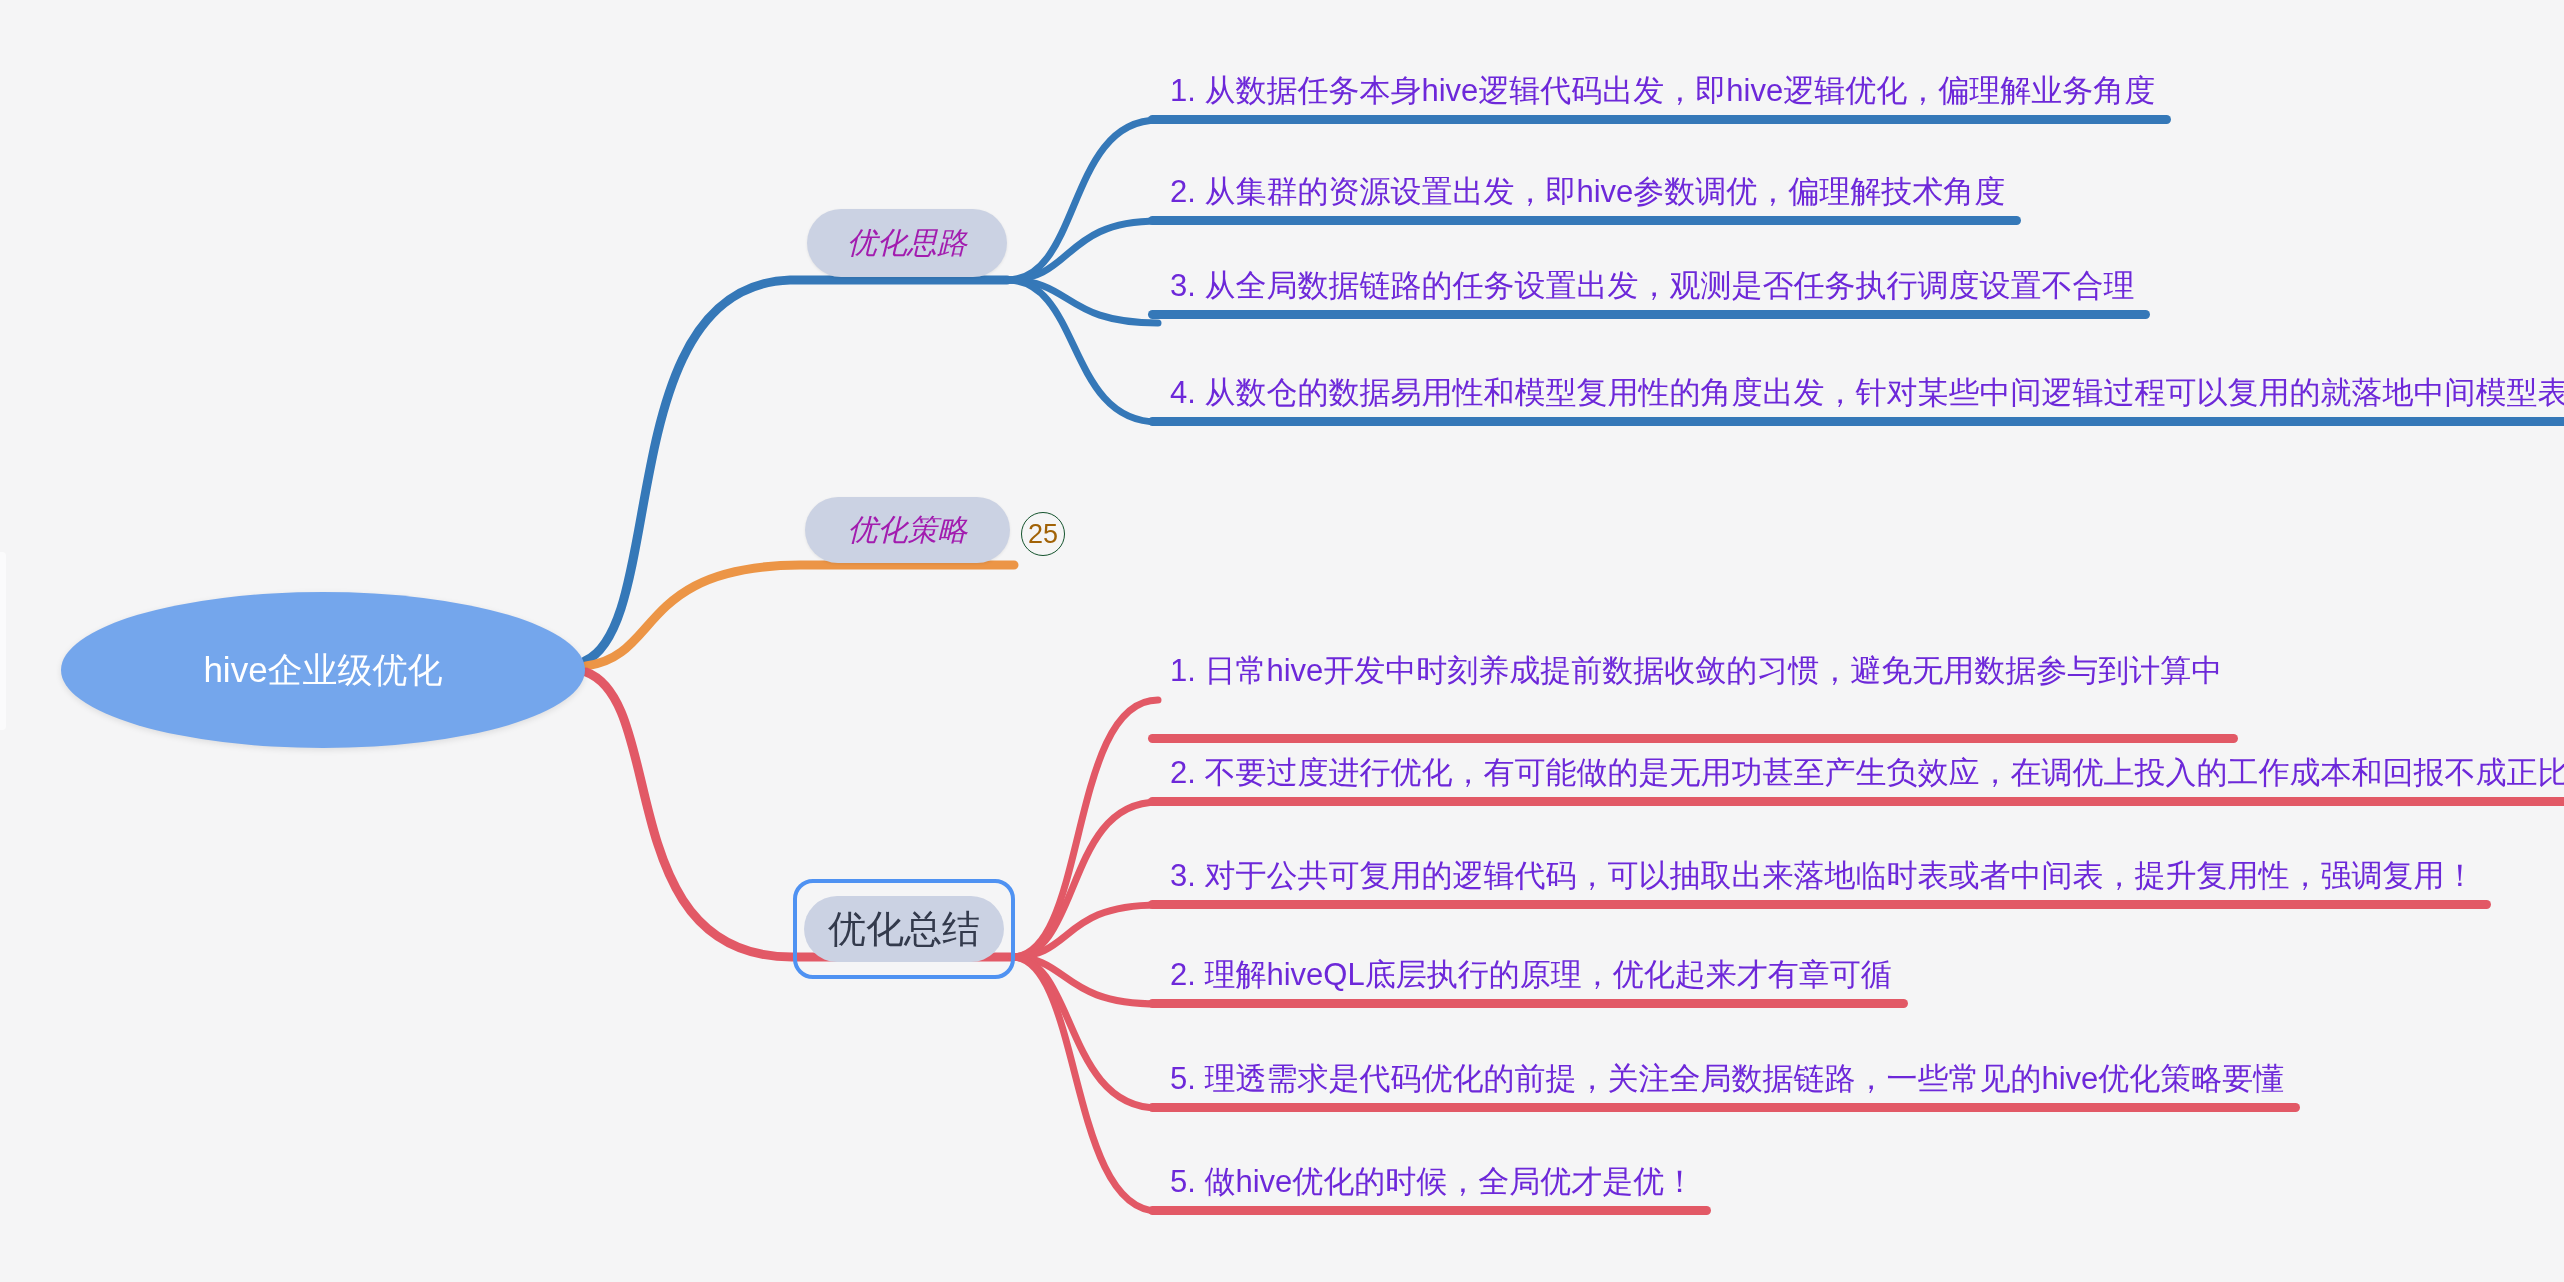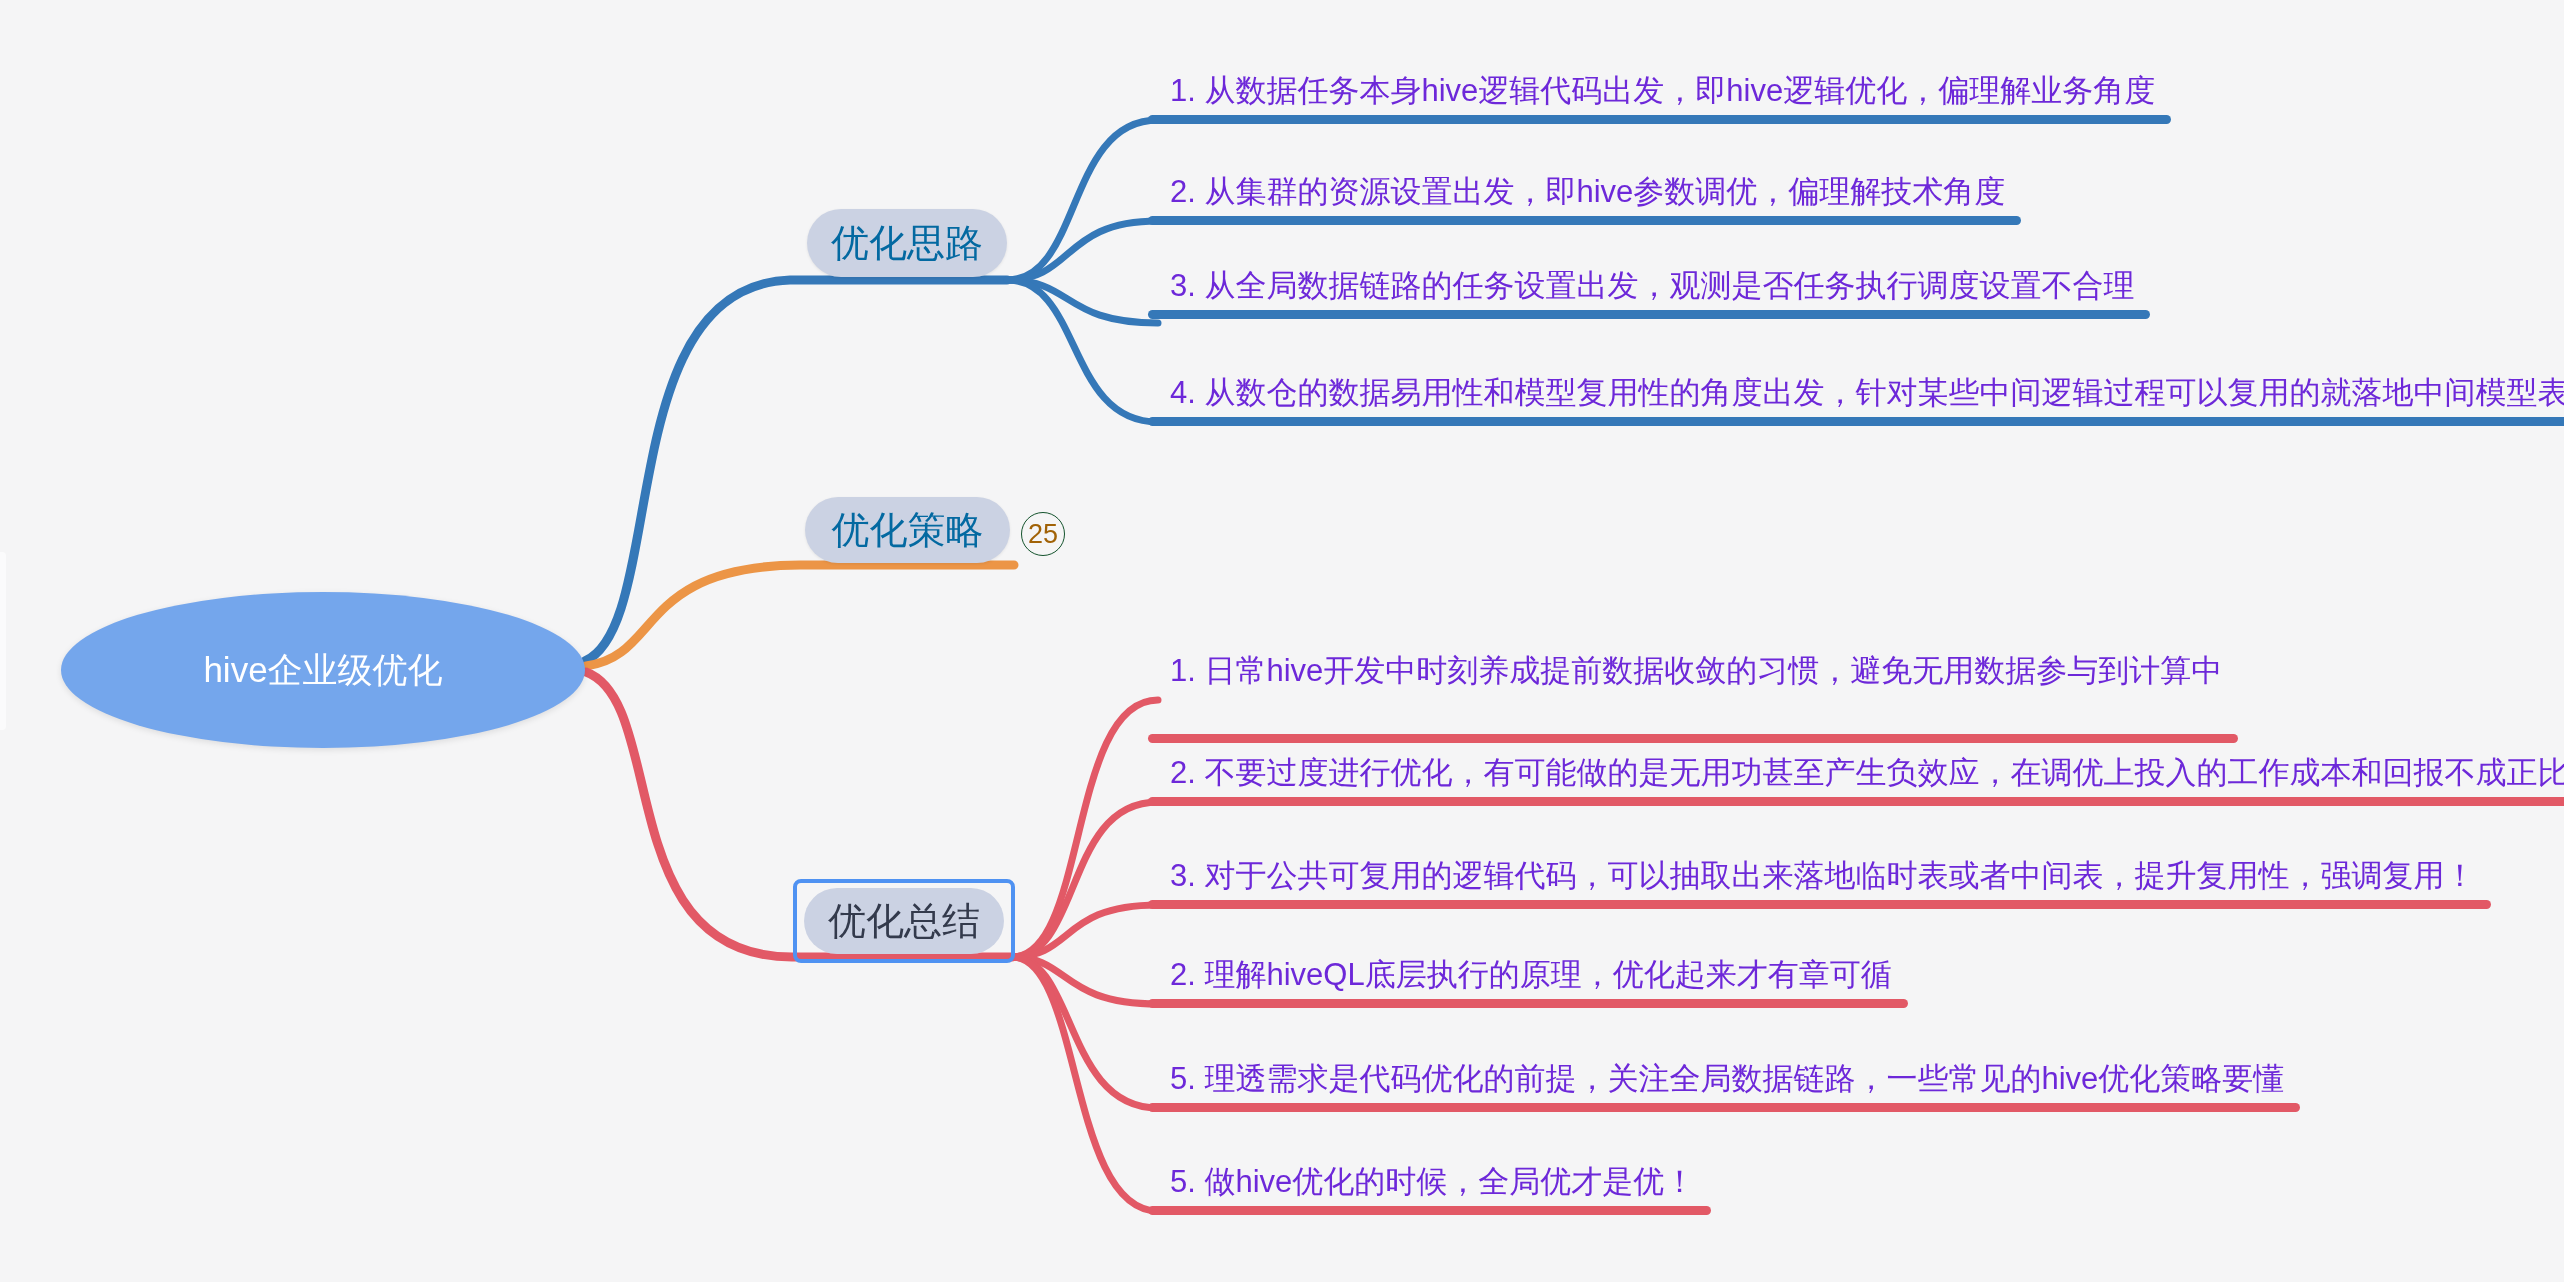--- a/index.html
+++ b/index.html
@@ -41,34 +41,35 @@
 
   
   .pill-node {
     position: absolute;
     background: #cbd2e3;
     border-radius: 36px;
     display: flex; align-items: center; justify-content: center;
     box-shadow: 0 1px 3px rgba(0,0,0,0.08);
   }
   .pill-node .lbl {
-    color: #0369a1;
-    font-size: 38px;
-    white-space: nowrap;
+    color: #a21caf;
+    font-size: 30px;
+    white-space: nowrap;
+    font-style: italic;
   }
   .pill-ideas    { left: 807px; top: 209px; width: 200px; height: 68px; }
   .pill-strategy { left: 805px; top: 497px; width: 205px; height: 66px; }
 
   
   .selection-frame {
     position: absolute;
     left: 793px; top: 879px;
-    padding: 5px 7px;
+    padding: 13px 7px;
     border: 4px solid #4f92f2;
-    border-radius: 8px;
+    border-radius: 20px;
     background: transparent;
   }
   .selection-frame .pill-inner {
     position: relative;
     width: 200px; height: 66px;
     background: #cbd2e3;
     border-radius: 34px;
     display: flex; align-items: center; justify-content: center;
   }
   .selection-frame .lbl {

